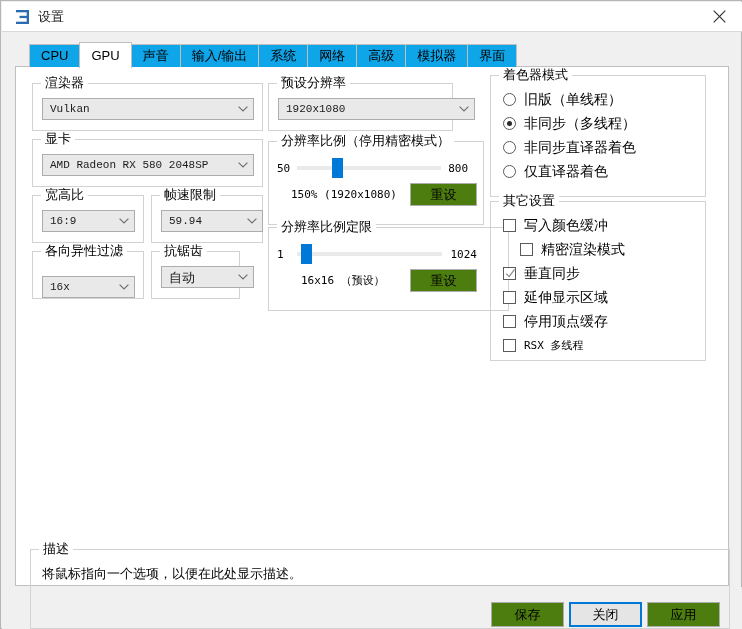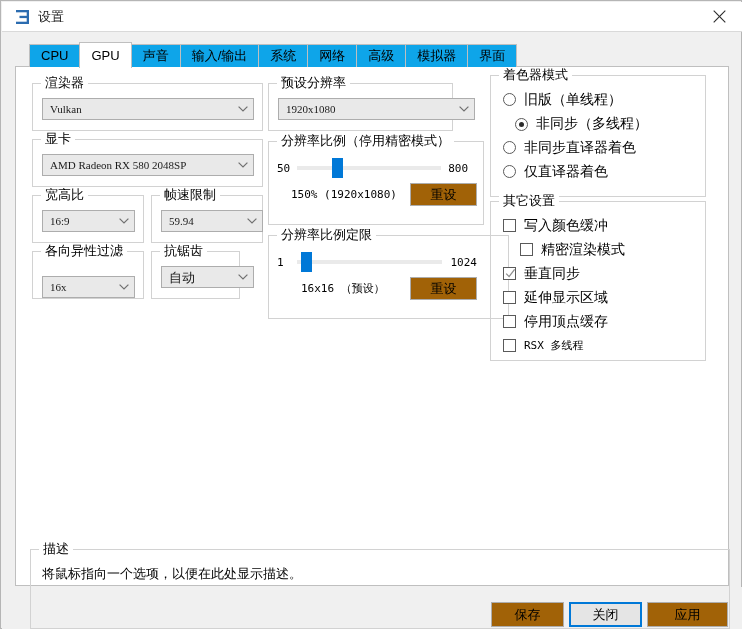--- a/index.html
+++ b/index.html
@@ -134,21 +134,21 @@
     background: #e9e9e9;
     border: 1px solid #adadad;
     height: 22px;
     display: flex;
     align-items: center;
     cursor: default;
   }
   .combo .combo-text {
     flex: 1;
     padding-left: 7px;
-    font-family: Liberation Serif, serif;
+    font-family: Liberation Mono, monospace;
     font-size: 11px;
     line-height: 13px;
     color: #1a1a1a;
     white-space: nowrap;
     overflow: hidden;
   }
   .combo .combo-text.cjk {
     font-family: "Liberation Sans", "DejaVu Sans", sans-serif;
     font-size: 13px;
   }
@@ -200,21 +200,21 @@
     font-size: 11px;
     line-height: 14px;
     color: #000;
     white-space: nowrap;
   }
 
   
   .btn {
     position: absolute;
     box-sizing: border-box;
-    background: #a16207;
+    background: #4d7c0f;
     border: 1px solid #adadad;
     display: flex;
     align-items: center;
     justify-content: center;
     font-size: 13px;
     line-height: 14px;
     color: #000;
     cursor: default;
     white-space: nowrap;
   }
@@ -454,21 +454,21 @@
         <span class="slider-max">800</span>
       </div>
 
       <span class="slider-caption" style="left:22px; top:46px;">150% (1920x1080)</span>
 
       <div class="btn" style="left:141px; top:41px; width:67px; height:23px;">
         <span>重设</span>
       </div>
     </div>
 
-    <div class="group" style="left:252px; top:168px; width:241px; height:84px;">
+    <div class="group" style="left:252px; top:160px; width:241px; height:84px;">
       <span class="legend">分辨率比例定限</span>
 
       <div class="slider-row" style="left:8px; top:14px; width:200px;">
         <span class="slider-min">1</span>
         <div class="slider-track-wrap" style="width:146px; margin:0 9px 0 13px;">
           <div class="slider-track"></div>
           <div class="slider-thumb" style="left:4px;"></div>
         </div>
         <span class="slider-max">1024</span>
       </div>
@@ -480,21 +480,21 @@
       </div>
     </div>
 
     <div class="group" style="left:474px; top:8px; width:216px; height:122px;">
       <span class="legend">着色器模式</span>
 
       <div class="radio-row" style="left:12px; top:16px;">
         <span class="radio-box"></span>
         <span class="opt-label">旧版（单线程）</span>
       </div>
-      <div class="radio-row" style="left:24px; top:40px;align-items:flex-end;">
+      <div class="radio-row" style="left:12px; top:40px;">
         <span class="radio-box on"></span>
         <span class="opt-label">非同步（多线程）</span>
       </div>
       <div class="radio-row" style="left:12px; top:64px;">
         <span class="radio-box"></span>
         <span class="opt-label">非同步直译器着色</span>
       </div>
       <div class="radio-row" style="left:12px; top:88px;">
         <span class="radio-box"></span>
         <span class="opt-label">仅直译器着色</span>
@@ -541,18 +541,18 @@
 
   </div>
 
   <div id="footer">
     <div class="btn" style="left:489px; top:15px; width:73px; height:25px;">
       <span>保存</span>
     </div>
     <div class="btn focus" style="left:567px; top:15px; width:73px; height:25px;">
       <span>关闭</span>
     </div>
-    <div class="btn" style="left:645px; top:15px; width:81px; height:25px;">
+    <div class="btn" style="left:645px; top:15px; width:73px; height:25px;">
       <span>应用</span>
     </div>
   </div>
 
 </div>
 
 </body></html>

